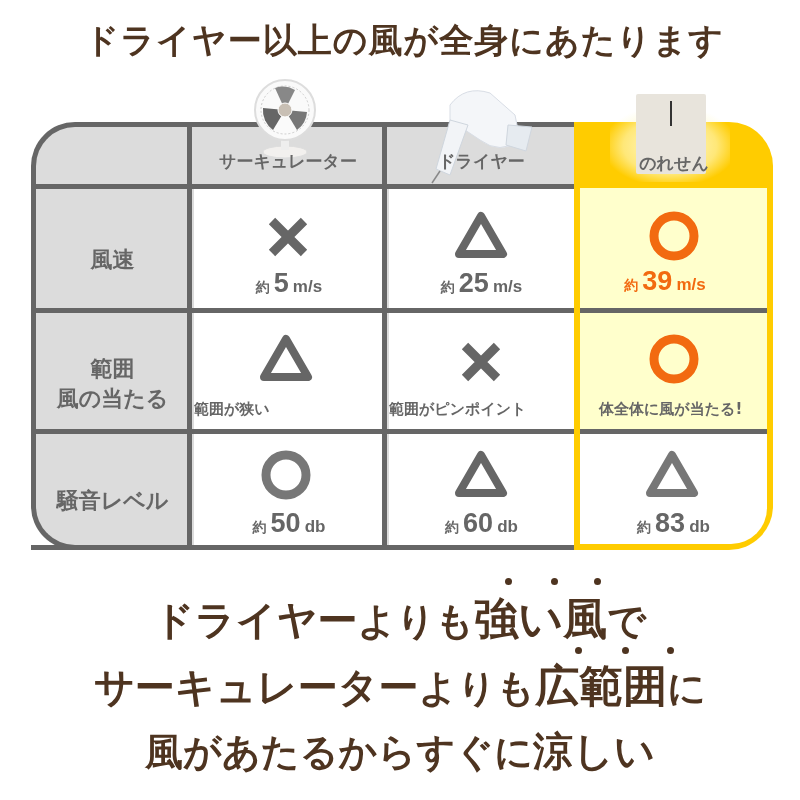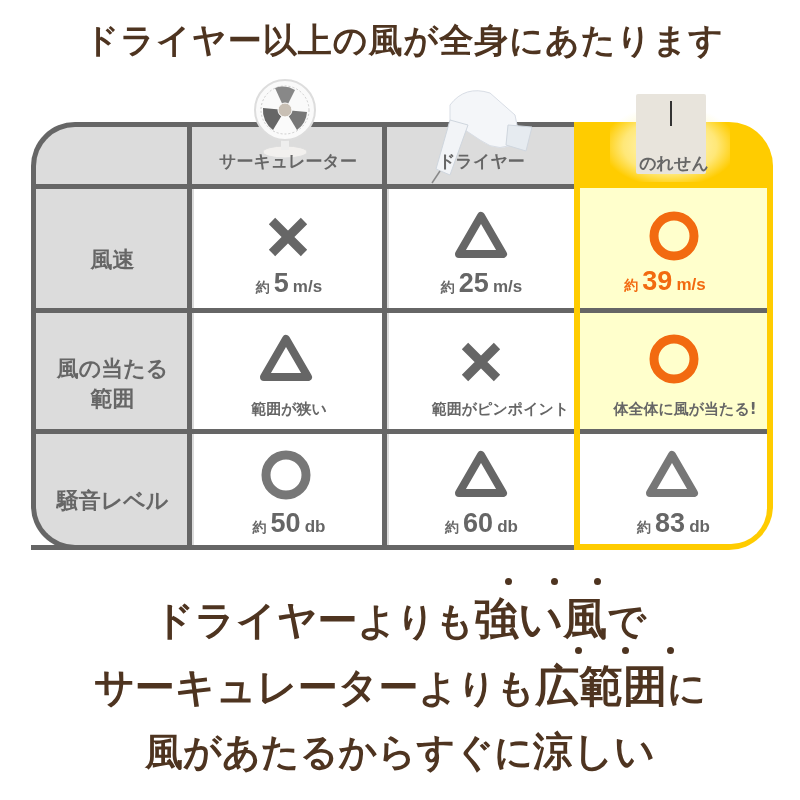--- a/index.html
+++ b/index.html
@@ -44,21 +44,21 @@
   }
 
   .mark { position: absolute; }
   .val {
     position: absolute; text-align: center; font-weight: bold; color: #666; white-space: nowrap;
   }
   .val .pre { font-size: 14px; margin-right: 4px; }
   .val .num { font-size: 27px; font-family: "Liberation Sans", sans-serif; }
   .val .unit { font-size: 17px; margin-left: 4px; font-family: "Liberation Sans", sans-serif; }
   .orange { color: #f26a10; }
-  .note { position: absolute; text-align: center; font-weight: bold; font-size: 15px; color: #666; white-space: nowrap; }
+  .note { position: absolute; text-align: left; font-weight: bold; font-size: 15px; color: #666; white-space: nowrap; }
 
   
   .img-circ { position: absolute; left: 253px; top: 78px; width: 64px; height: 82px; }
   .img-dryer { position: absolute; left: 420px; top: 85px; width: 115px; height: 100px; }
   .img-noresen { position: absolute; left: 636px; top: 94px; width: 70px; height: 80px; background: #e8e4dc; border-radius: 2px; }
   .img-noresen .slot { position: absolute; left: 34px; top: 7px; width: 2px; height: 25px; background: #333; }
 
   .tagline {
     position: absolute; left: 0; width: 800px; text-align: center;
     color: #4e3420; font-weight: bold; white-space: nowrap;
@@ -116,22 +116,22 @@
 <div class="img-noresen">
     <div class="slot"></div>
   </div>
 
 <div class="col-header" style="left:192px;width:192px;">サーキュレーター</div>
 <div class="col-header" style="left:387px;width:189px;">ドライヤー</div>
 <div class="col-header" style="left:576px;width:196px;top:152px;">のれせん</div>
 
 <div class="row-label" style="top:233px;">風速</div>
 <div class="row-label" style="top:342px;">
+  <div>範囲</div>
   <div>風の当たる</div>
-  <div>範囲</div>
 </div>
 <div class="row-label" style="top:474px;">騒音レベル</div>
 
 <svg class="mark" style="left:266px;top:215px;" width="44" height="44" viewBox="0 0 44 44">
   <path d="M6 6 L38 38 M38 6 L6 38" stroke="#666" stroke-width="9" stroke-linecap="butt"></path>
 </svg>
 <div class="val" style="left:194px;width:190px;top:268px;">
   <span class="pre">約</span><span class="num">5</span><span class="unit">m/s</span>
 </div>
 
@@ -155,21 +155,21 @@
 <div class="note" style="left:194px;width:190px;top:400px;">範囲が狭い</div>
 
 <svg class="mark" style="left:459px;top:340px;" width="44" height="44" viewBox="0 0 44 44">
   <path d="M6 6 L38 38 M38 6 L6 38" stroke="#666" stroke-width="9"></path>
 </svg>
 <div class="note" style="left:389px;width:223px;top:400px;">範囲がピンポイント</div>
 
 <svg class="mark" style="left:648px;top:333px;" width="52" height="52" viewBox="0 0 52 52">
   <circle cx="26" cy="26" r="20" fill="none" stroke="#f26a10" stroke-width="9"></circle>
 </svg>
-<div class="note orange" style="left:580px;width:210px;top:400px;">体全体に風が当たる!</div>
+<div class="note orange" style="left:580px;width:210px;top:400px;padding-left:19px;">体全体に風が当たる!</div>
 
 <svg class="mark" style="left:260px;top:449px;" width="52" height="52" viewBox="0 0 52 52">
   <circle cx="26" cy="26" r="20" fill="none" stroke="#777" stroke-width="9"></circle>
 </svg>
 <div class="val" style="left:194px;width:190px;top:508px;">
   <span class="pre">約</span><span class="num">50</span><span class="unit">db</span>
 </div>
 
 <svg class="mark" style="left:453px;top:449px;" width="56" height="50" viewBox="0 0 56 50">
   <path d="M28 6 L50 44 L6 44 Z" fill="none" stroke="#666" stroke-width="8" stroke-linejoin="round"></path>

